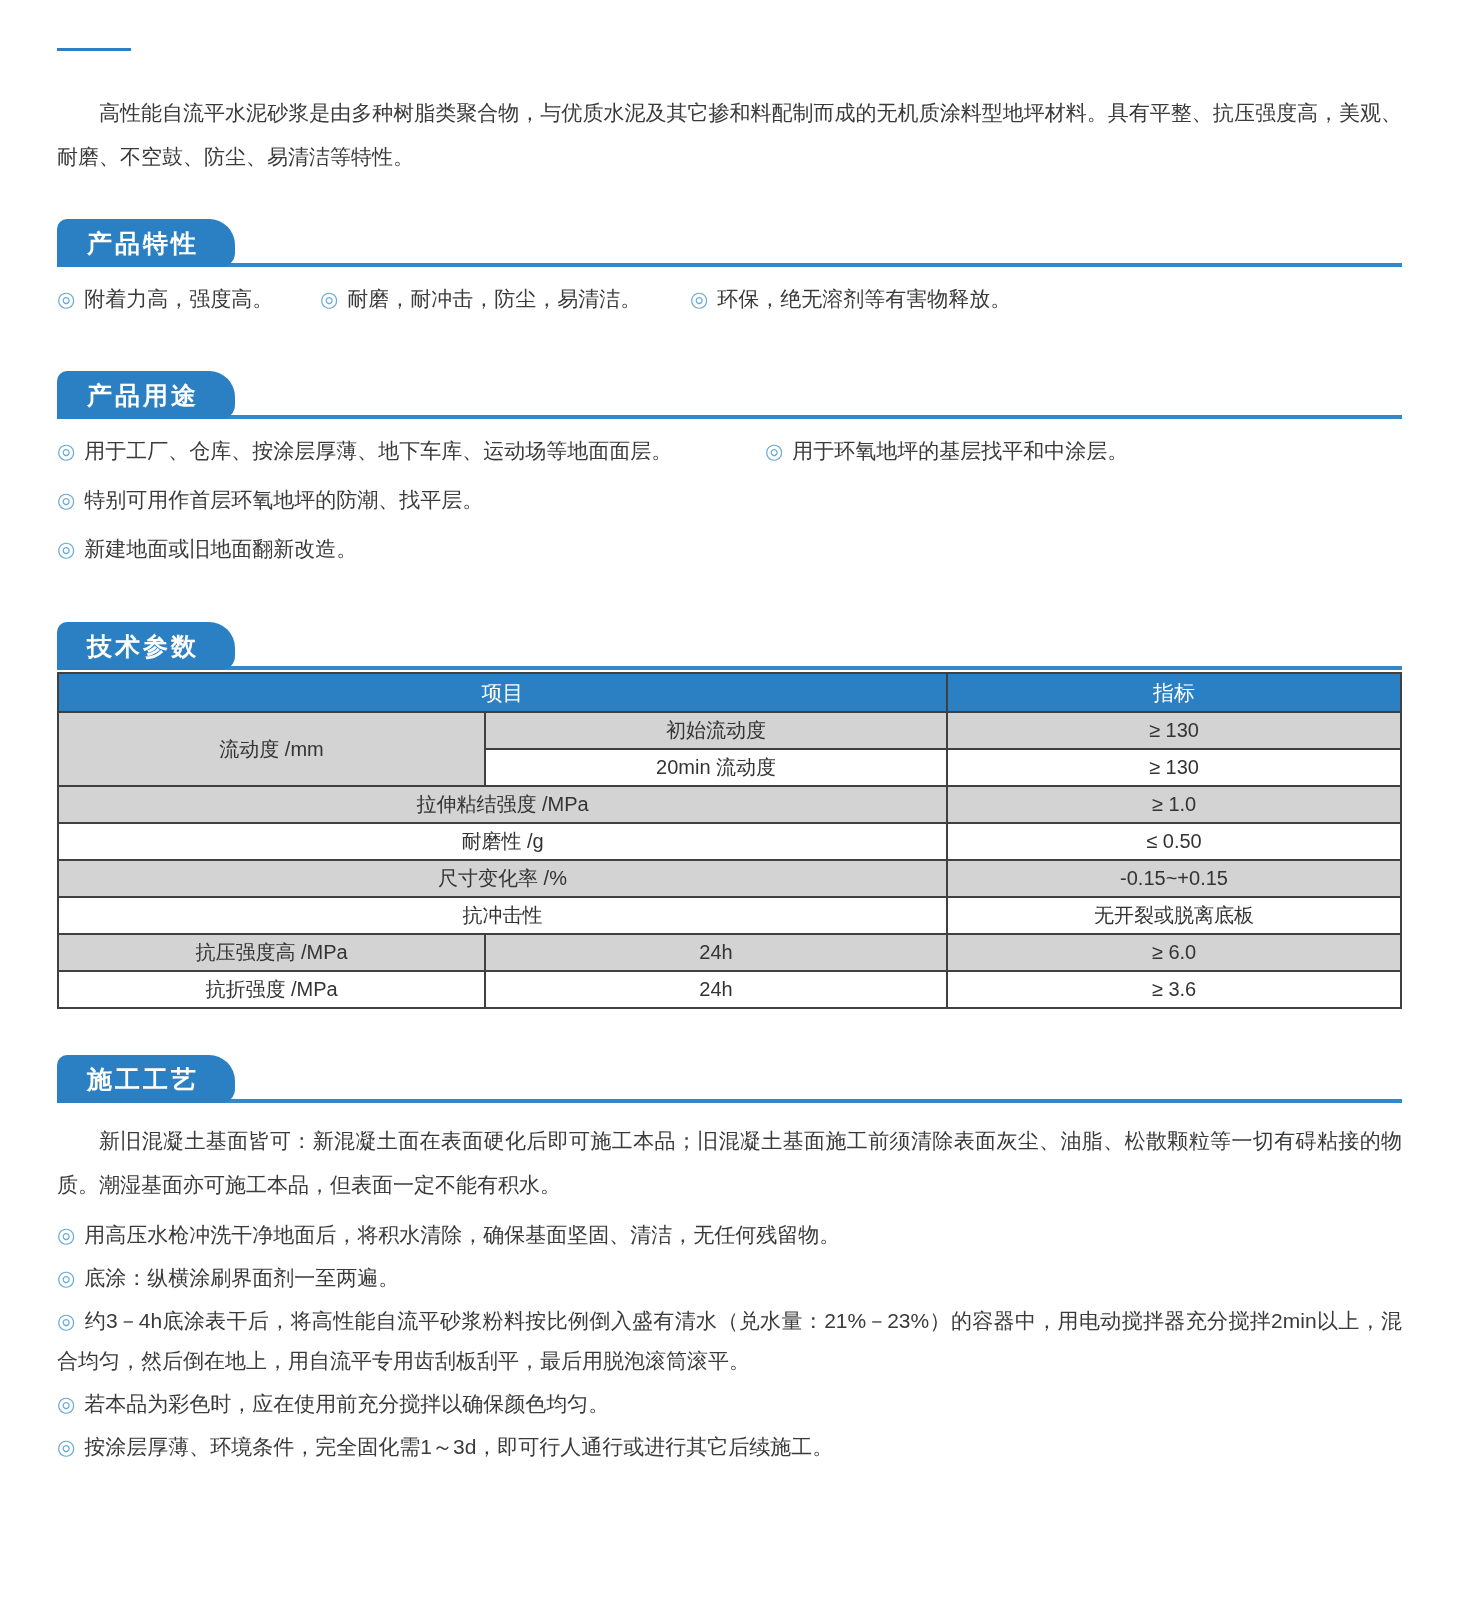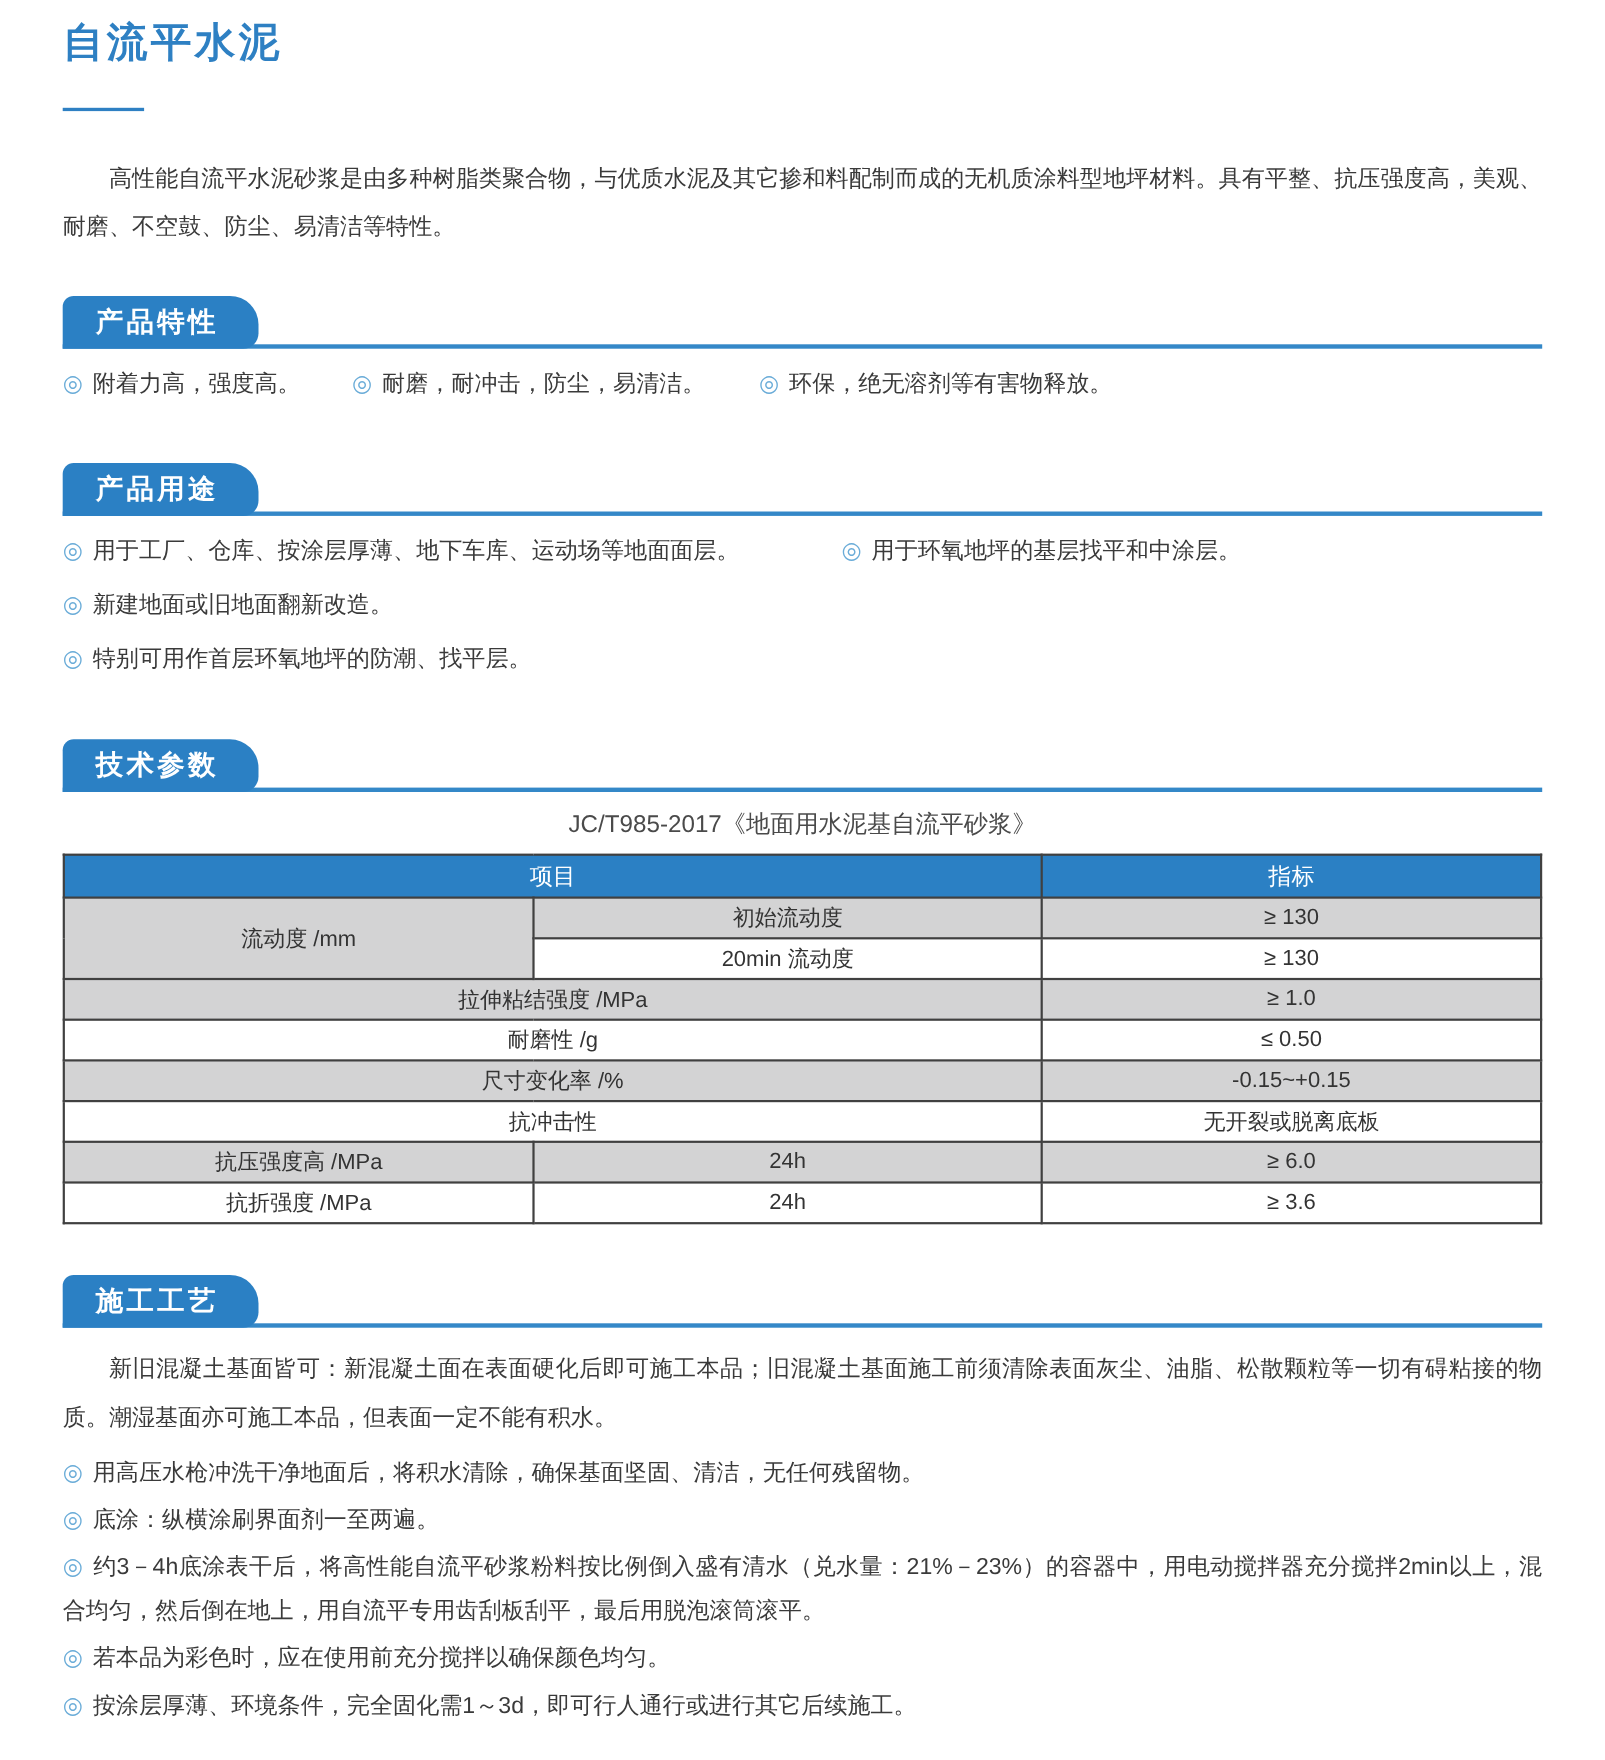--- a/index.html
+++ b/index.html
@@ -132,21 +132,20 @@
   .mt-uses     { margin-top: 48px; }
   .mt-tech     { margin-top: 40px; }
   .mt-process  { margin-top: 42px; }
   .table-wrap  { margin-top: 2px; }
 </style>
 </head>
 <body>
 
 <div class="page">
 
-  <h1 class="page-title">自流平水泥</h1>
   <div class="title-underline"></div>
 
   <p class="intro">高性能自流平水泥砂浆是由多种树脂类聚合物，与优质水泥及其它掺和料配制而成的无机质涂料型地坪材料。具有平整、抗压强度高，美观、耐磨、不空鼓、防尘、易清洁等特性。</p>
 
   <div class="section-banner mt-features">
     <div class="rule"></div>
     <div class="tab">产品特性</div>
   </div>
   <div class="features-row">
     <div class="bullet"><span class="icon">◎</span><span>附着力高，强度高。</span></div>
@@ -154,33 +153,32 @@
     <div class="bullet"><span class="icon">◎</span><span>环保，绝无溶剂等有害物释放。</span></div>
   </div>
 
   <div class="section-banner mt-uses">
     <div class="rule"></div>
     <div class="tab">产品用途</div>
   </div>
   <div class="uses-columns">
     <div class="uses-col-left">
       <div class="bullet"><span class="icon">◎</span><span>用于工厂、仓库、按涂层厚薄、地下车库、运动场等地面面层。</span></div>
+      <div class="bullet"><span class="icon">◎</span><span>特别可用作首层环氧地坪的防潮、找平层。</span></div>
       <div class="bullet"><span class="icon">◎</span><span>新建地面或旧地面翻新改造。</span></div>
-      <div class="bullet"><span class="icon">◎</span><span>特别可用作首层环氧地坪的防潮、找平层。</span></div>
     </div>
     <div class="uses-col-right">
       <div class="bullet"><span class="icon">◎</span><span>用于环氧地坪的基层找平和中涂层。</span></div>
     </div>
   </div>
 
   <div class="section-banner mt-tech">
     <div class="rule"></div>
     <div class="tab">技术参数</div>
   </div>
-  <div class="tech-caption">JC/T985-2017《地面用水泥基自流平砂浆》</div>
   <div class="table-wrap">
     <table class="spec-table">
       <colgroup>
         <col style="width:31.8%">
         <col style="width:34.4%">
         <col style="width:33.8%">
       </colgroup>
       <thead>
         <tr>
           <th colspan="2">项目</th>

